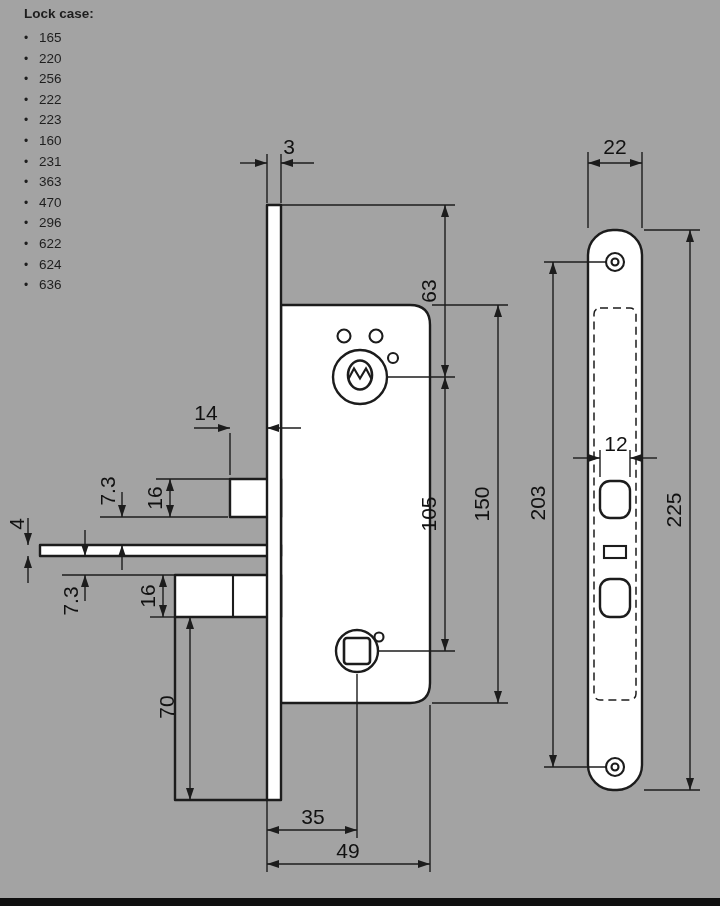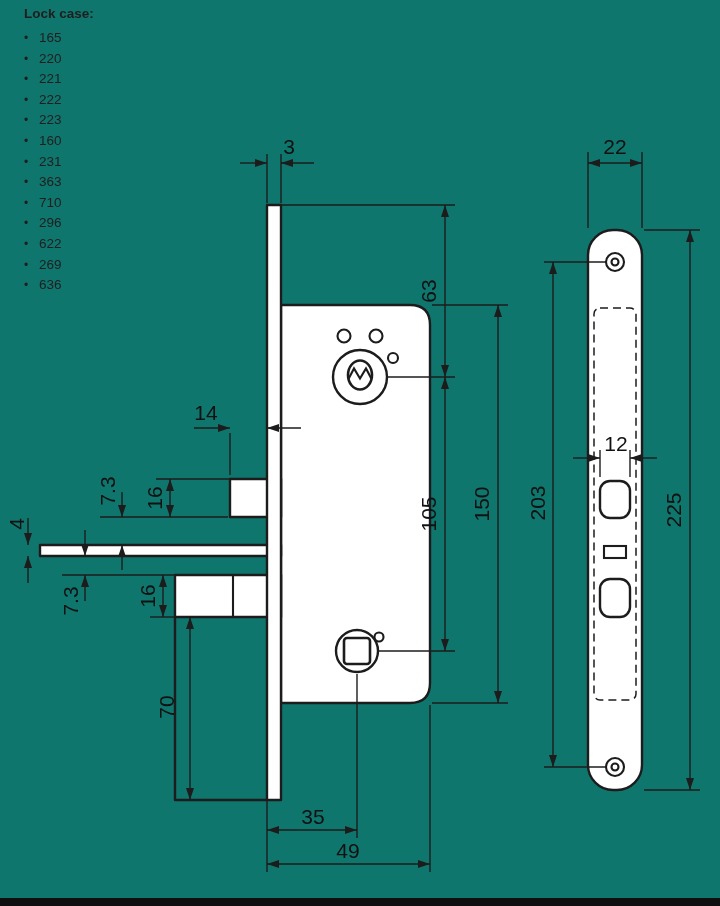--- a/index.html
+++ b/index.html
@@ -1,17 +1,17 @@
 <!DOCTYPE html>
 <html><head>
 <meta charset="utf-8">
 <style>
   html,body { margin:0; padding:0; background:#fff; }
   .canvas {
-    position:relative; width:720px; height:906px; background:#0f766e;
+    position:relative; width:720px; height:906px; background:#a3a3a3;
     font-family:"Liberation Sans", sans-serif; overflow:hidden;
   }
   .lock-list { position:absolute; top:6px; left:24px; color:#1e1e1e; z-index:2; }
   .lock-list-title { font-weight:bold; font-size:13.5px; margin-bottom:7px; }
   .lock-item { font-size:13.5px; line-height:20.6px; display:flex; align-items:baseline; }
   .bullet { width:15px; font-size:12px; color:#1e1e1e; }
   svg.drawing { position:absolute; left:0; top:0; }
   .bottom-bar { position:absolute; left:0; bottom:0; width:720px; height:8px; background:#0f0f0f; }
 
   
@@ -34,21 +34,21 @@
     <div class="lock-item">
         <span class="bullet">•</span>
         <span>165</span>
       </div>
     <div class="lock-item">
         <span class="bullet">•</span>
         <span>220</span>
       </div>
     <div class="lock-item">
         <span class="bullet">•</span>
-        <span>221</span>
+        <span>256</span>
       </div>
     <div class="lock-item">
         <span class="bullet">•</span>
         <span>222</span>
       </div>
     <div class="lock-item">
         <span class="bullet">•</span>
         <span>223</span>
       </div>
     <div class="lock-item">
@@ -58,33 +58,33 @@
     <div class="lock-item">
         <span class="bullet">•</span>
         <span>231</span>
       </div>
     <div class="lock-item">
         <span class="bullet">•</span>
         <span>363</span>
       </div>
     <div class="lock-item">
         <span class="bullet">•</span>
-        <span>710</span>
+        <span>470</span>
       </div>
     <div class="lock-item">
         <span class="bullet">•</span>
         <span>296</span>
       </div>
     <div class="lock-item">
         <span class="bullet">•</span>
         <span>622</span>
       </div>
     <div class="lock-item">
         <span class="bullet">•</span>
-        <span>269</span>
+        <span>624</span>
       </div>
     <div class="lock-item">
         <span class="bullet">•</span>
         <span>636</span>
       </div>
   </div>
 
   <svg class="drawing" width="720" height="906" viewBox="0 0 720 906">
     <defs>
       <marker id="arrE" viewBox="0 0 14 10" refX="13" refY="5" markerWidth="14" markerHeight="10" markerUnits="userSpaceOnUse" orient="auto">

